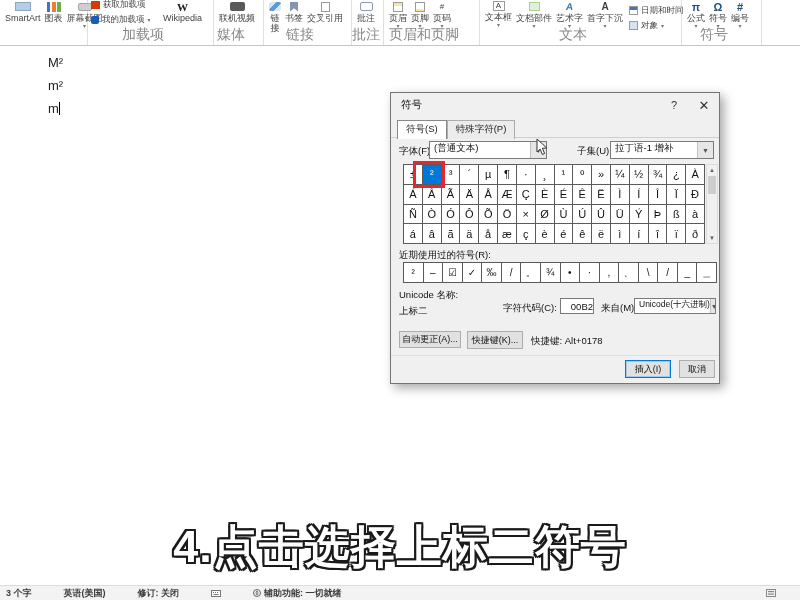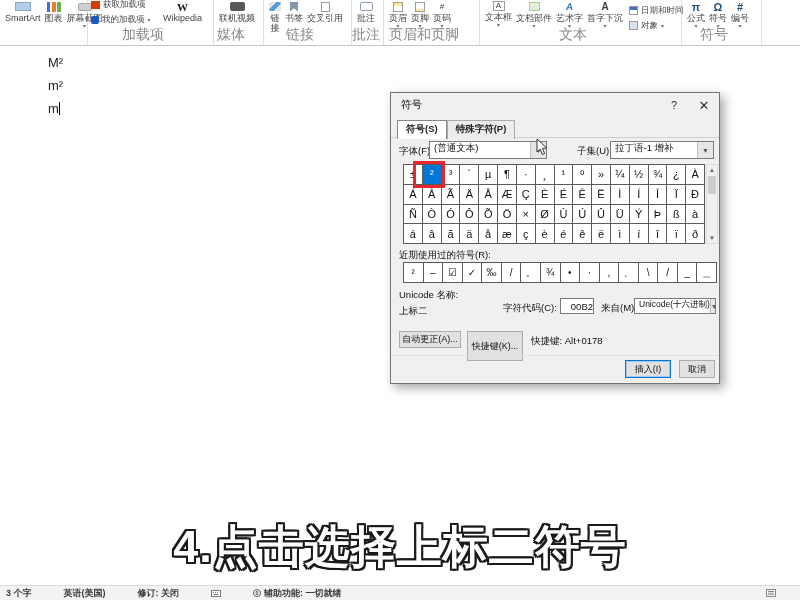--- a/index.html
+++ b/index.html
@@ -60,21 +60,21 @@
   .caret { display:inline-block; width:1px; height:13px; background:#000; vertical-align:-2px; }
 
   
   .dialog { position:absolute; left:390px; top:92px; width:330px; height:292px; background:#f0f0f0;
     border:1px solid #747474; box-shadow:4px 4px 10px rgba(0,0,0,.35); font-size:9.5px; color:#111; }
   .dtitlebar { position:absolute; left:0; top:0; right:0; height:24px; display:flex; align-items:center; }
   .dtitle { margin-left:10px; font-size:10.5px; }
   .titlebtn { width:30px; height:24px; display:flex; align-items:center; justify-content:center;
     font-size:11px; color:#333; margin-left:auto; }
   .titlebtn.close { margin-left:0; font-size:13px; }
-  .tabs { position:absolute; left:6px; top:27px; display:flex;font-weight:bold; }
+  .tabs { position:absolute; left:6px; top:27px; display:flex; }
   .tab { padding:2px 8px 3px; font-size:9.5px; border:1px solid #acacac; background:#ececec;
     border-bottom:none; color:#222; }
   .tab.active { background:#fff; position:relative; z-index:2; border-color:#888; }
   .tabsline { position:absolute; left:0; right:0; top:44px; border-top:1px solid #cfcfcf; }
   .dlabel { position:absolute; white-space:nowrap; }
   .combo { position:absolute; height:18px; background:#fff; border:1px solid #7a7a7a;
     display:flex; padding-left:4px; white-space:nowrap; overflow:hidden; }
   .combo .arrowbtn { margin-left:auto; width:16px; align-self:stretch; background:#e6e6e6;
     border-left:1px solid #c0c0c0; display:flex; align-items:center; justify-content:center;
     font-size:7px; color:#555; }
@@ -428,21 +428,21 @@
     <div class="tinput" style="left:169px; top:205px; width:34px; height:16px">
       <span>00B2</span>
     </div>
     <span class="dlabel" style="left:210px; top:209px">来自(M):</span>
     <div class="combo" style="left:243px; top:205px; width:82px; height:16px">
       <span style="font-size:8.5px">Unicode(十六进制)</span>
       <span class="arrowbtn" style="width:12px">▼</span>
     </div>
 
     <div class="dbtn" style="left:8px; top:238px; width:62px; height:17px">自动更正(A)...</div>
-    <div class="dbtn" style="left:76px; top:238px; width:56px; height:30px">快捷键(K)...</div>
+    <div class="dbtn" style="left:76px; top:238px; width:56px; height:18px">快捷键(K)...</div>
     <span class="dlabel" style="left:140px; top:242px">快捷键: Alt+0178</span>
 
     <div class="botsep"></div>
     <div class="dbtn default" style="left:234px; top:267px; width:46px; height:18px">插入(I)</div>
     <div class="dbtn" style="left:288px; top:267px; width:36px; height:18px">取消</div>
   </div>
 
   <svg class="cursor-ptr" width="13" height="19" viewBox="0 0 13 19">
     <path d="M1 1 L1 14 L4.2 11.2 L6.4 16.5 L8.6 15.5 L6.4 10.3 L10.8 10 Z" fill="#fff" stroke="#333" stroke-width="1"></path>
   </svg>

